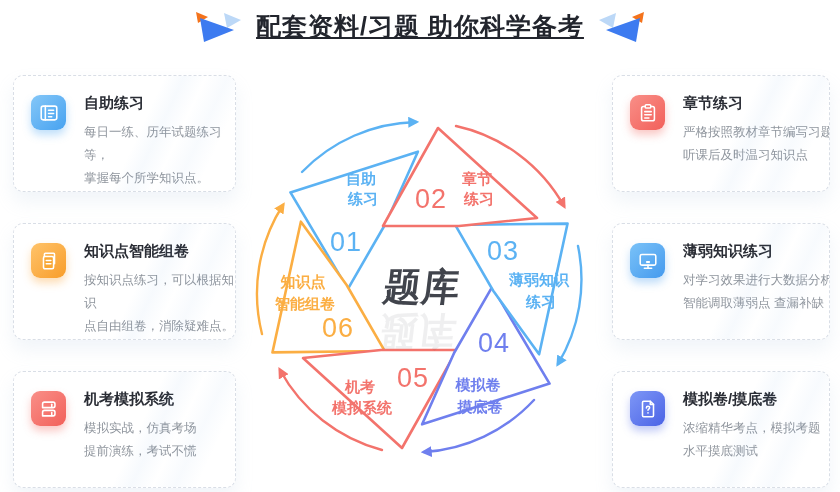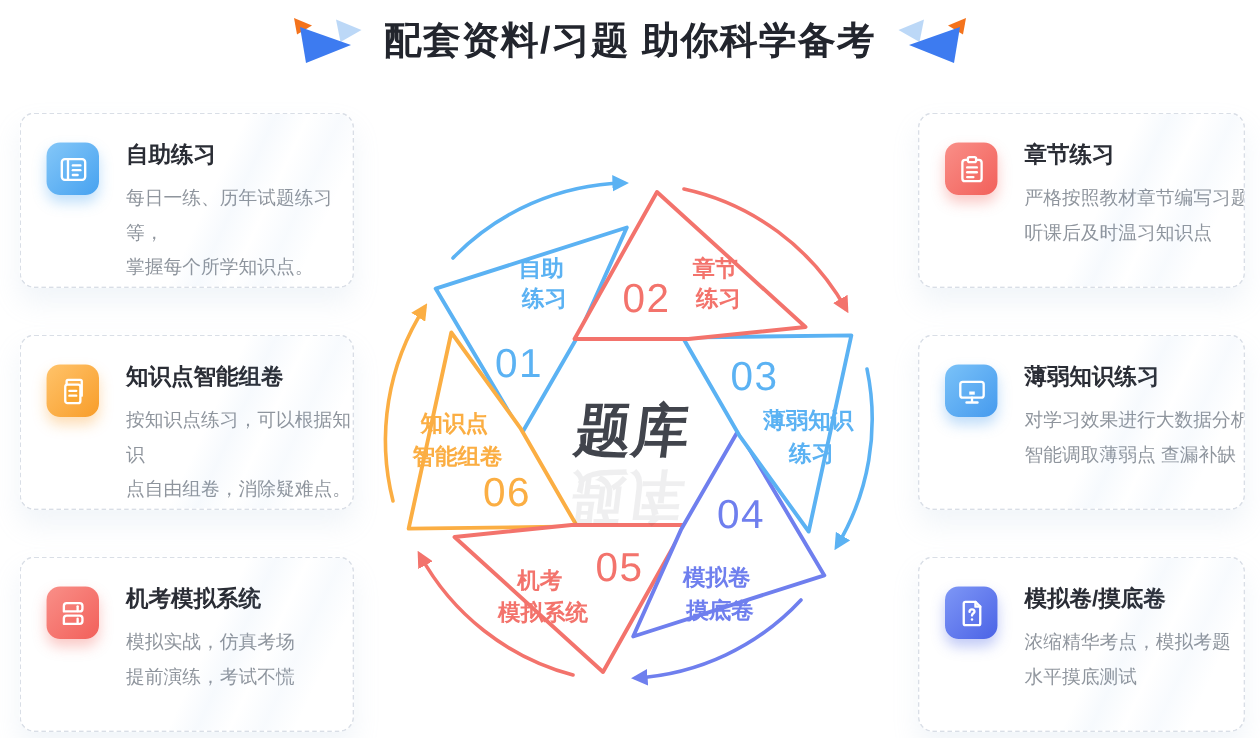--- a/index.html
+++ b/index.html
@@ -1,21 +1,21 @@
 <!DOCTYPE html>
 <html><head>
 <meta charset="utf-8">
 <style>
   html,body{margin:0;padding:0;background:#fff;}
   .stage{position:relative;width:840px;height:492px;background:#ffffff;overflow:hidden;
          font-family:"Liberation Sans","DejaVu Sans",sans-serif;}
   
   .header{position:absolute;top:6px;left:0;width:100%;height:40px;
           display:flex;align-items:center;justify-content:center;gap:14px;}
-  .page-title{font-size:25px;font-weight:700;color:#22252d;letter-spacing:1px;}
+  .page-title{font-size:25px;font-weight:700;color:#22252d;letter-spacing:1px;text-decoration:underline;}
   .deco{flex:0 0 auto;}
   
   .card{position:absolute;width:221px;height:115px;background:#fff;
         border:1px dashed #d9dee6;border-radius:10px;
         box-shadow:0 10px 18px rgba(165,190,215,.16);overflow:hidden;}
   .card::after{content:"";position:absolute;inset:0;pointer-events:none;
         background:linear-gradient(115deg,transparent 55%,rgba(110,165,225,.06) 62%,transparent 70%,rgba(110,165,225,.05) 78%,transparent 86%);}
   .card.right{width:216px;}
   .card-icon{position:absolute;left:17px;top:19px;width:35px;height:35px;border-radius:9px;
         display:flex;align-items:center;justify-content:center;}

